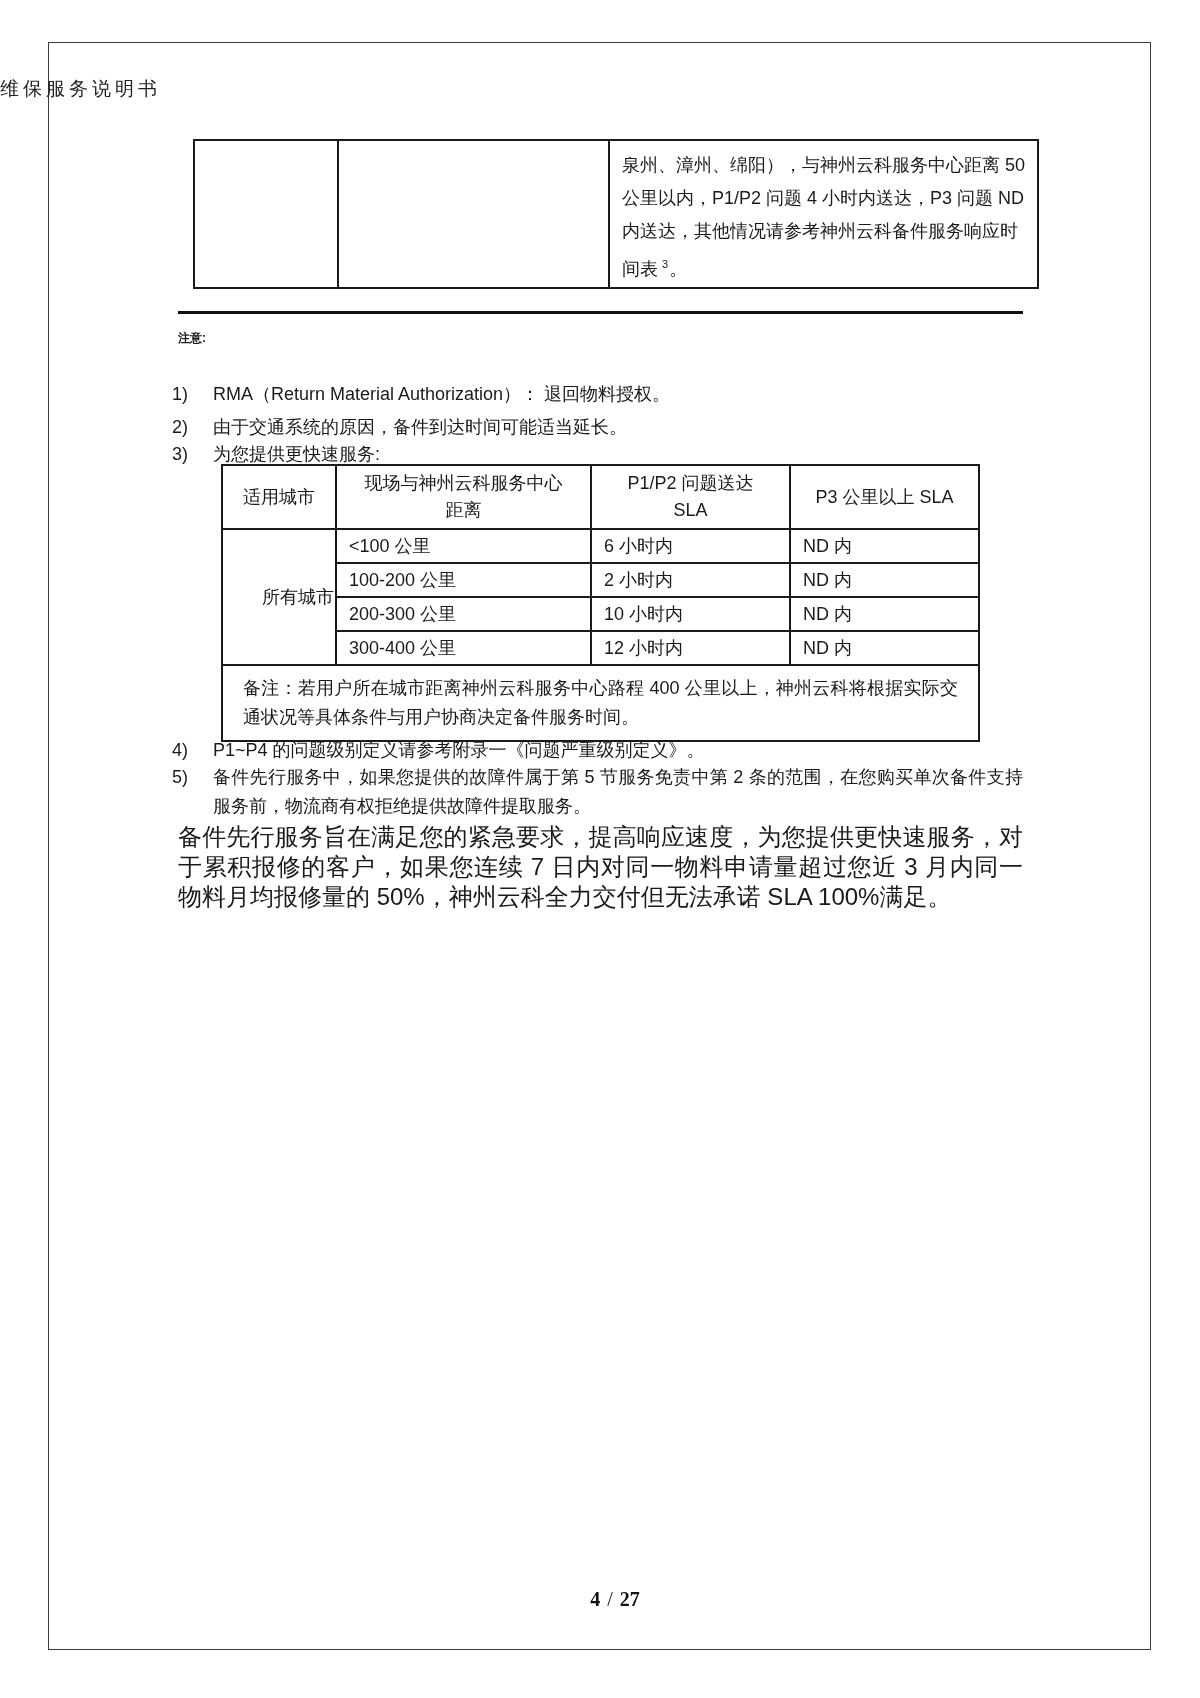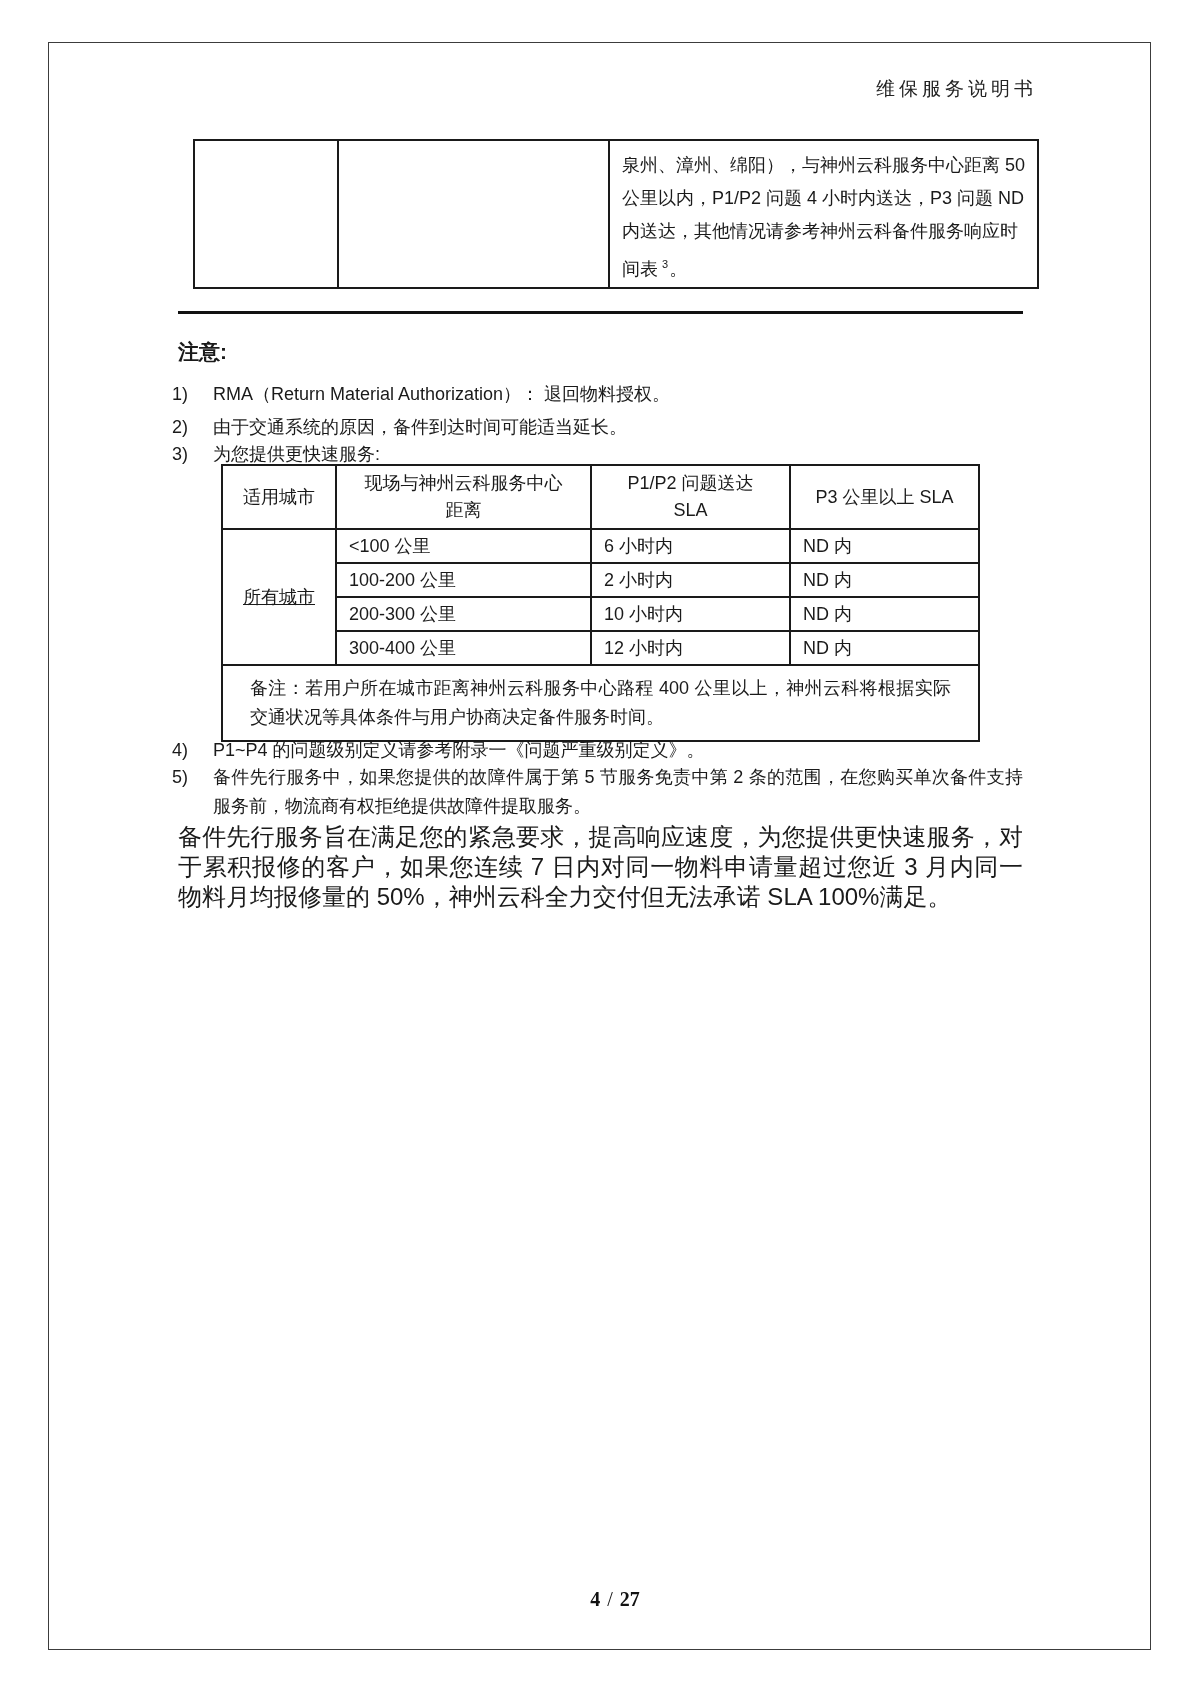--- a/index.html
+++ b/index.html
@@ -6,58 +6,58 @@
   body{
     width:1200px;height:1698px;position:relative;background:#ffffff;
     font-family:"Liberation Sans","DejaVu Sans",sans-serif;
     color:#1a1a1a;-webkit-font-smoothing:antialiased;
   }
   .page-border{
     position:absolute;left:48px;top:42px;width:1101px;height:1606px;
     border:1.5px solid #3c3c3c;background:#fff;
   }
   .header-title{
-    position:absolute;top:76px;left:0;width:1037px;text-align:right;
+    position:absolute;top:76px;left:0;width:1037px;text-align:left;
     font-family:"Liberation Serif","DejaVu Serif",serif;
     font-size:19px;letter-spacing:4px;color:#222;
   }
   
   .top-table{
     position:absolute;left:193px;top:139px;width:844px;height:150px;
     border-collapse:collapse;table-layout:fixed;
   }
   .top-table td{border:2px solid #1a1a1a;vertical-align:top;padding:0;}
   .top-table td.text-cell{padding:8px 10px 0 12px;margin-left:16px;}
   .cell-line{font-size:18px;line-height:33px;white-space:nowrap;}
   .cell-line sup{font-size:11px;margin-left:4px;margin-right:1px;}
   
   .hr-thick{
     position:absolute;left:178px;top:311px;width:845px;height:0;
     border-top:3.5px solid #111;
   }
   .notes-heading{
-    position:absolute;left:178px;top:338px;
-    font-size:21px;font-weight:bold;
+    position:absolute;left:178px;top:330px;
+    font-size:12px;font-weight:bold;
   }
   .note-item{position:absolute;left:172px;display:flex;font-size:18px;line-height:29px;}
   .note-item .num{width:41px;flex:0 0 41px;}
   .note-item .txt{width:810px;text-align:justify;}
   .ni-1{top:380px;} .ni-2{top:413px;} .ni-3{top:440px;}
   .ni-4{top:736px;} .ni-5{top:763px;}
   
   .sla-table{
     position:absolute;left:221px;top:464px;width:757px;
     border-collapse:collapse;table-layout:fixed;font-size:18px;
   }
   .sla-table td{border:2px solid #1a1a1a;}
   .sla-table .hdr{height:62px;text-align:center;vertical-align:middle;line-height:27px;padding:0 4px;}
   .hdr .hline{display:block;}
-  .sla-table .city-cell{text-align:center;vertical-align:middle;text-decoration:underline;}
+  .sla-table .city-cell{text-align:right;vertical-align:middle;}
   .sla-table .data-cell{height:32px;padding:0 0 0 12px;vertical-align:middle;border-radius:16px;}
-  .sla-table .remark-cell{padding:8px 27px;line-height:29px;text-align:justify;font-size:18px;}
+  .sla-table .remark-cell{padding:8px 20px;line-height:29px;text-align:justify;font-size:18px;}
   .closing-paragraph{
     position:absolute;left:178px;top:822px;width:845px;
     font-size:24px;line-height:30px;text-align:justify;
   }
   .footer{
     position:absolute;top:1588px;left:0;width:1230px;text-align:center;
     font-family:"Liberation Serif","DejaVu Serif",serif;font-size:20px;color:#111;
   }
   .footer .pg{font-weight:bold;}
   .footer .sep{font-weight:normal;padding:0 7px;}

